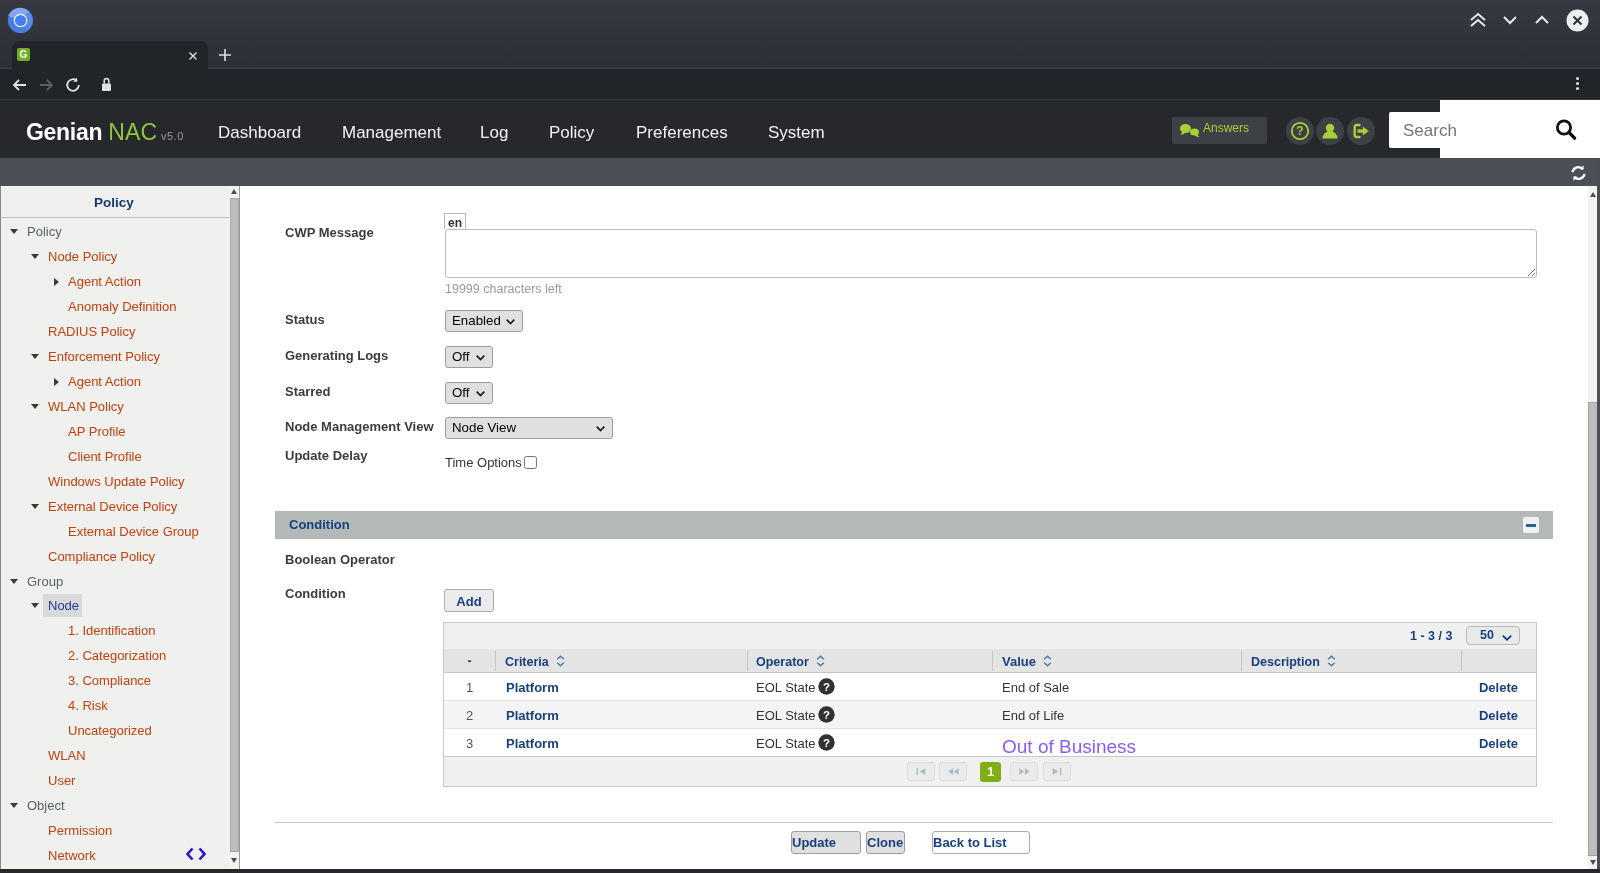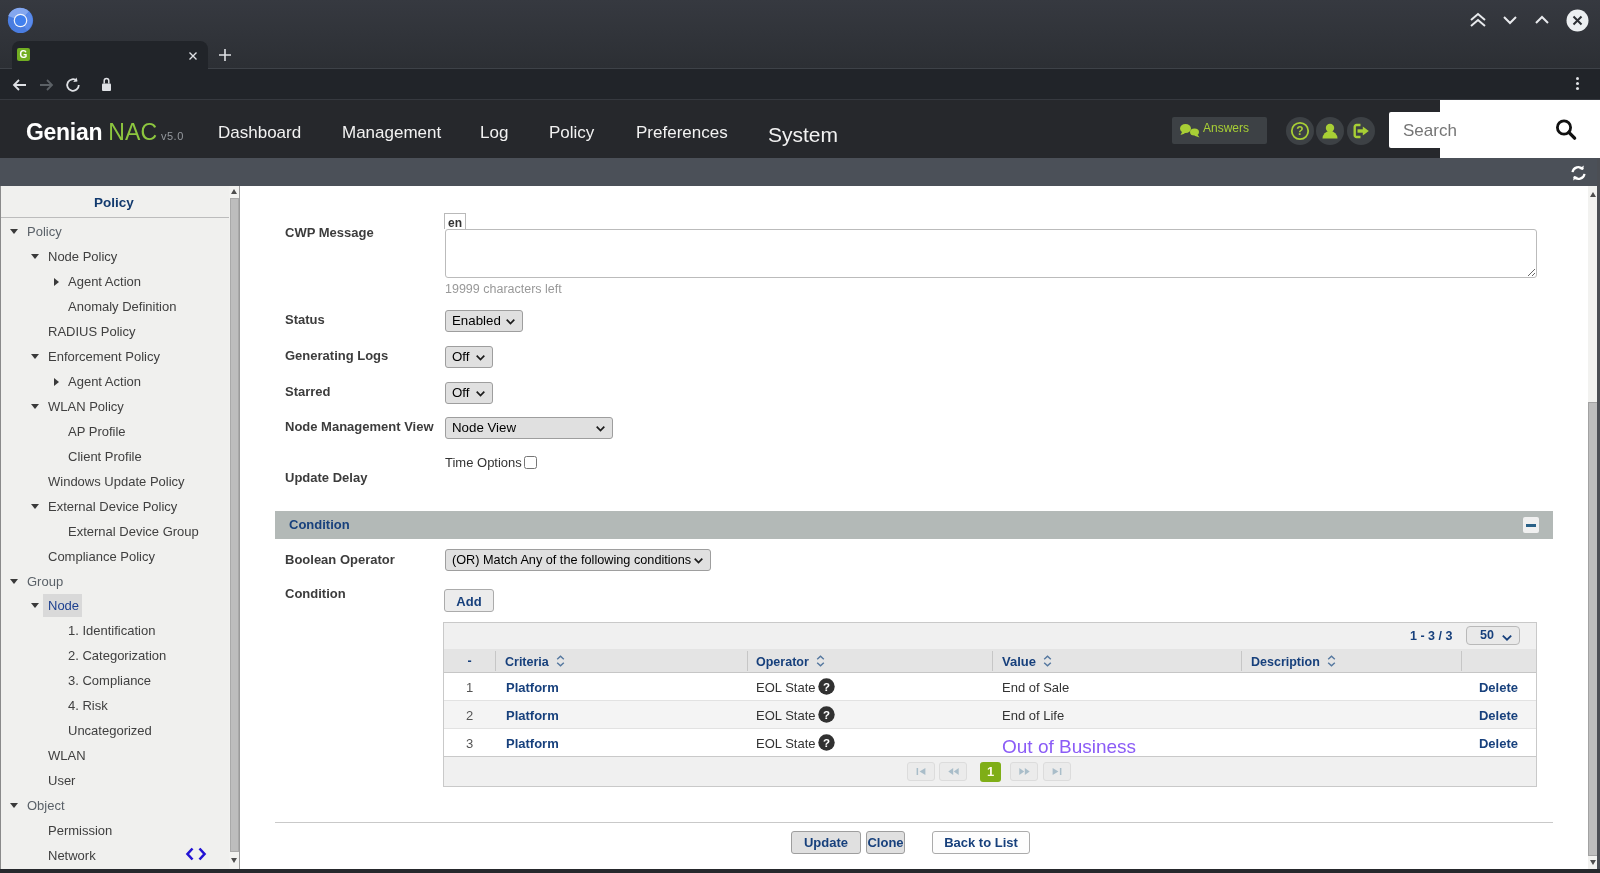--- a/index.html
+++ b/index.html
@@ -1,25 +1,25 @@
 <!DOCTYPE html>
 <html><head><meta charset="utf-8"><style>
 *{margin:0;padding:0;box-sizing:border-box}
 html,body{width:1600px;height:873px;overflow:hidden;font-family:"Liberation Sans",sans-serif;background:#fff}
 .a{position:absolute}
 .nv{color:#17407c;font-weight:bold}
 .lbl{position:absolute;font-size:13px;font-weight:bold;color:#3c3c3c}
 .tri-d{width:0;height:0;border-left:4px solid transparent;border-right:4px solid transparent;border-top:5px solid #3a3a3a;position:absolute}
 .tri-r{width:0;height:0;border-top:4.5px solid transparent;border-bottom:4.5px solid transparent;border-left:5px solid #3a3a3a;position:absolute}
 .ti{position:absolute;font-size:13px;white-space:nowrap}
-.ti a{color:#404040;text-decoration:none}
+.ti a{color:#c2410c;text-decoration:none}
 .tr0{color:#5a6168}
 .pgb{top:5px;width:28px;height:19px;background:#ebebeb;border:1px solid #dcdcdc;border-radius:3px;text-align:center;line-height:16px}
 .pgb svg{vertical-align:middle}
-.gbtn{position:absolute;font-size:13px;font-weight:bold;color:#17407c;background:#e3e3e3;border:1px solid #9e9e9e;border-radius:3px;text-align:center;line-height:21px}
+.gbtn{position:absolute;font-size:13px;font-weight:bold;color:#17407c;background:#e3e3e3;border:1px solid #9e9e9e;border-radius:3px;line-height:21px}
 </style></head>
 <body>
 <div class="a" style="left:0;top:0;width:1600px;height:873px;background:#fff;overflow:hidden">
 
 <div class="a" id="chrome" style="left:0;top:0;width:1600px;height:100px;background:#212429">
   <div class="a" style="left:0;top:0;width:1600px;height:68px;background:linear-gradient(#363940,#2c2f34)"></div>
   <div class="a" style="left:0;top:68px;width:1600px;height:1px;background:#3e4248"></div>
 
   <svg class="a" style="left:7px;top:7px" width="27" height="27" viewBox="0 0 27 27">
     <circle cx="13.5" cy="13.5" r="12.6" fill="#4a7de0"></circle>
@@ -71,21 +71,21 @@
   <div class="a" style="left:0;top:99px;width:1600px;height:1px;background:#36393f"></div>
 </div>
 
 <div class="a" id="nachdr" style="left:0;top:100px;width:1440px;height:58px;background:#26282c">
   <div class="a" style="left:26px;top:19px;font-size:23px;font-weight:bold;color:#fff;letter-spacing:-0.3px">Genian <span style="color:#8dc63f;font-weight:normal;letter-spacing:0.2px">NAC</span><span style="font-size:11px;font-weight:normal;color:#95999e;letter-spacing:0.5px"> v5.0</span></div>
   <div class="a" style="left:218px;top:23px;font-size:17px;color:#f2f2f2">Dashboard</div>
   <div class="a" style="left:342px;top:23px;font-size:17px;color:#f2f2f2">Management</div>
   <div class="a" style="left:480px;top:23px;font-size:17px;color:#f2f2f2">Log</div>
   <div class="a" style="left:549px;top:23px;font-size:17px;color:#f2f2f2">Policy</div>
   <div class="a" style="left:636px;top:23px;font-size:17px;color:#f2f2f2">Preferences</div>
-  <div class="a" style="left:768px;top:23px;font-size:21px;color:#f2f2f2">System</div>
+  <div class="a" style="left:768px;top:23px;font-size:17px;color:#f2f2f2">System</div>
 
   <div class="a" style="left:1172px;top:17px;width:95px;height:27px;background:#3d4145;border-radius:2px"></div>
   <svg class="a" style="left:1179px;top:22px" width="22" height="17" viewBox="0 0 22 17">
     <path d="M1 6.5 a5.5 4.5 0 0 1 11 0 a5.5 4.5 0 0 1 -11 0 M3 10 L1.5 13 L6 11.5 Z" fill="#a8cf35"></path>
     <path d="M11 10 a4.5 3.6 0 0 1 9 0 a4.5 3.6 0 0 1 -9 0 M18.5 12.5 L20.5 15.5 L15.5 13.8 Z" fill="#a8cf35"></path>
   </svg>
   <div class="a" style="left:1203px;top:21px;font-size:12px;color:#a8cf35">Answers</div>
 
   <div class="a" style="left:1286px;top:17px;width:28px;height:28px;border-radius:50%;background:#3d4145"></div>
   <svg class="a" style="left:1286px;top:17px" width="28" height="28" viewBox="0 0 28 28">
@@ -190,34 +190,31 @@
           <path d="M0.7 0.7 L4.5 4.6 L8.3 0.7" fill="none" stroke="#1c1c1c" stroke-width="1.7"></path>
         </svg></div>
   <div class="lbl" style="left:45px;top:198px">Starred</div>
   <div class="a" style="left:205px;top:196px;width:48px;height:22px;background:#e0e0e0;border:1px solid #9e9e9e;border-radius:3px;font-size:13.3px;color:#000;line-height:20px;padding-left:6px">Off<svg style="position:absolute;right:7px;top:8px" width="9" height="6" viewBox="0 0 9 6">
           <path d="M0.7 0.7 L4.5 4.6 L8.3 0.7" fill="none" stroke="#1c1c1c" stroke-width="1.7"></path>
         </svg></div>
   <div class="lbl" style="left:45px;top:233px">Node Management View</div>
   <div class="a" style="left:205px;top:231px;width:168px;height:22px;background:#e0e0e0;border:1px solid #9e9e9e;border-radius:3px;font-size:13.3px;color:#000;line-height:20px;padding-left:6px">Node View<svg style="position:absolute;right:7px;top:8px" width="9" height="6" viewBox="0 0 9 6">
           <path d="M0.7 0.7 L4.5 4.6 L8.3 0.7" fill="none" stroke="#1c1c1c" stroke-width="1.7"></path>
         </svg></div>
-  <div class="lbl" style="left:45px;top:284px;font-weight:bold">Update Delay</div>
+  <div class="lbl" style="left:45px;top:262px;font-weight:bold">Update Delay</div>
   <div class="a" style="left:205px;top:269px;font-size:13px;color:#333">Time Options</div>
   <input type="checkbox" style="position: absolute; left: 284px; top: 270px; width: 13px; height: 13px;">
 
   <div class="a" style="left:35px;top:325px;width:1278px;height:28px;background:#b3b9b7">
     <div class="a nv" style="left:14px;top:0;font-size:13px;line-height:28px">Condition</div>
     <div class="a" style="left:1248px;top:6px;width:16px;height:16px;background:#f0f0f0;border-radius:2px">
       <div class="a" style="left:3px;top:6.5px;width:10px;height:3px;background:#2a6187"></div>
     </div>
   </div>
   <div class="lbl" style="left:45px;top:366px">Boolean Operator</div>
-  <div class="a" style="left:205px;top:363px;width:266px;height:22px;background:#e0e0e0;border:1px solid #9e9e9e;border-radius:3px;font-size:12.7px;color:#000;line-height:20px;padding-left:6px">(OR) Match Any of the following conditions<svg style="position:absolute;right:7px;top:8px" width="9" height="6" viewBox="0 0 9 6">
-          <path d="M0.7 0.7 L4.5 4.6 L8.3 0.7" fill="none" stroke="#1c1c1c" stroke-width="1.7"></path>
-        </svg></div>
   <div class="lbl" style="left:45px;top:400px">Condition</div>
   <div class="a" style="left:204px;top:403px;width:50px;height:23px;background:#ececec;border:1px solid #ababab;border-radius:3px;text-align:center;line-height:21px"><span class="nv" style="font-size:13px">Add</span></div>
 
   <div class="a" style="left:203px;top:436px;width:1094px;height:165px;border:1px solid #c9c9c9;background:#f0f0f0">
     <div class="a nv" style="left:966px;top:6px;font-size:12.5px">1 - 3 / 3</div>
     <div class="a" style="left:1022px;top:3px;width:54px;height:19px;background:#e9e9e9;border:1px solid #b9b9b9;border-radius:4px;font-size:12.5px;font-weight:bold;color:#17407c;line-height:17px;text-align:center;padding-right:12px">50<svg style="position:absolute;right:7px;top:8px" width="10" height="6" viewBox="0 0 10 6">
             <path d="M0.8 0.7 L5 4.7 L9.2 0.7" fill="none" stroke="#17407c" stroke-width="1.8"></path>
           </svg></div>
     <div class="a" style="left:0;top:26px;width:1092px;height:24px;background:#e4e4e4;border-bottom:1px solid #c6c6c6">
       <div class="a" style="left:51px;top:2px;width:1px;height:20px;background:#c6c6c6"></div>

